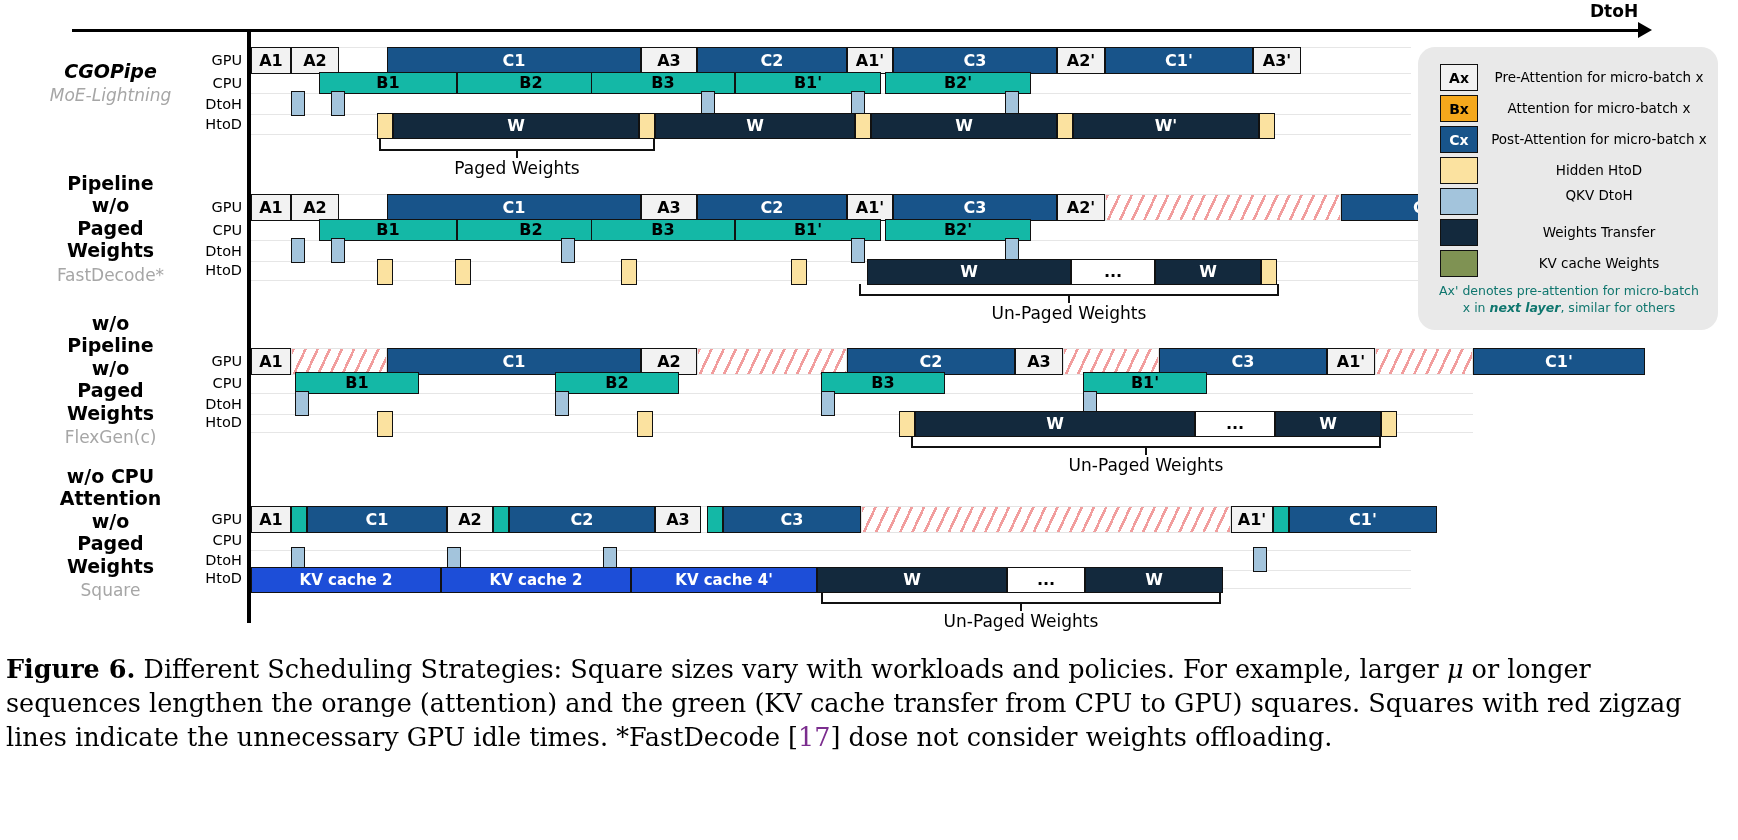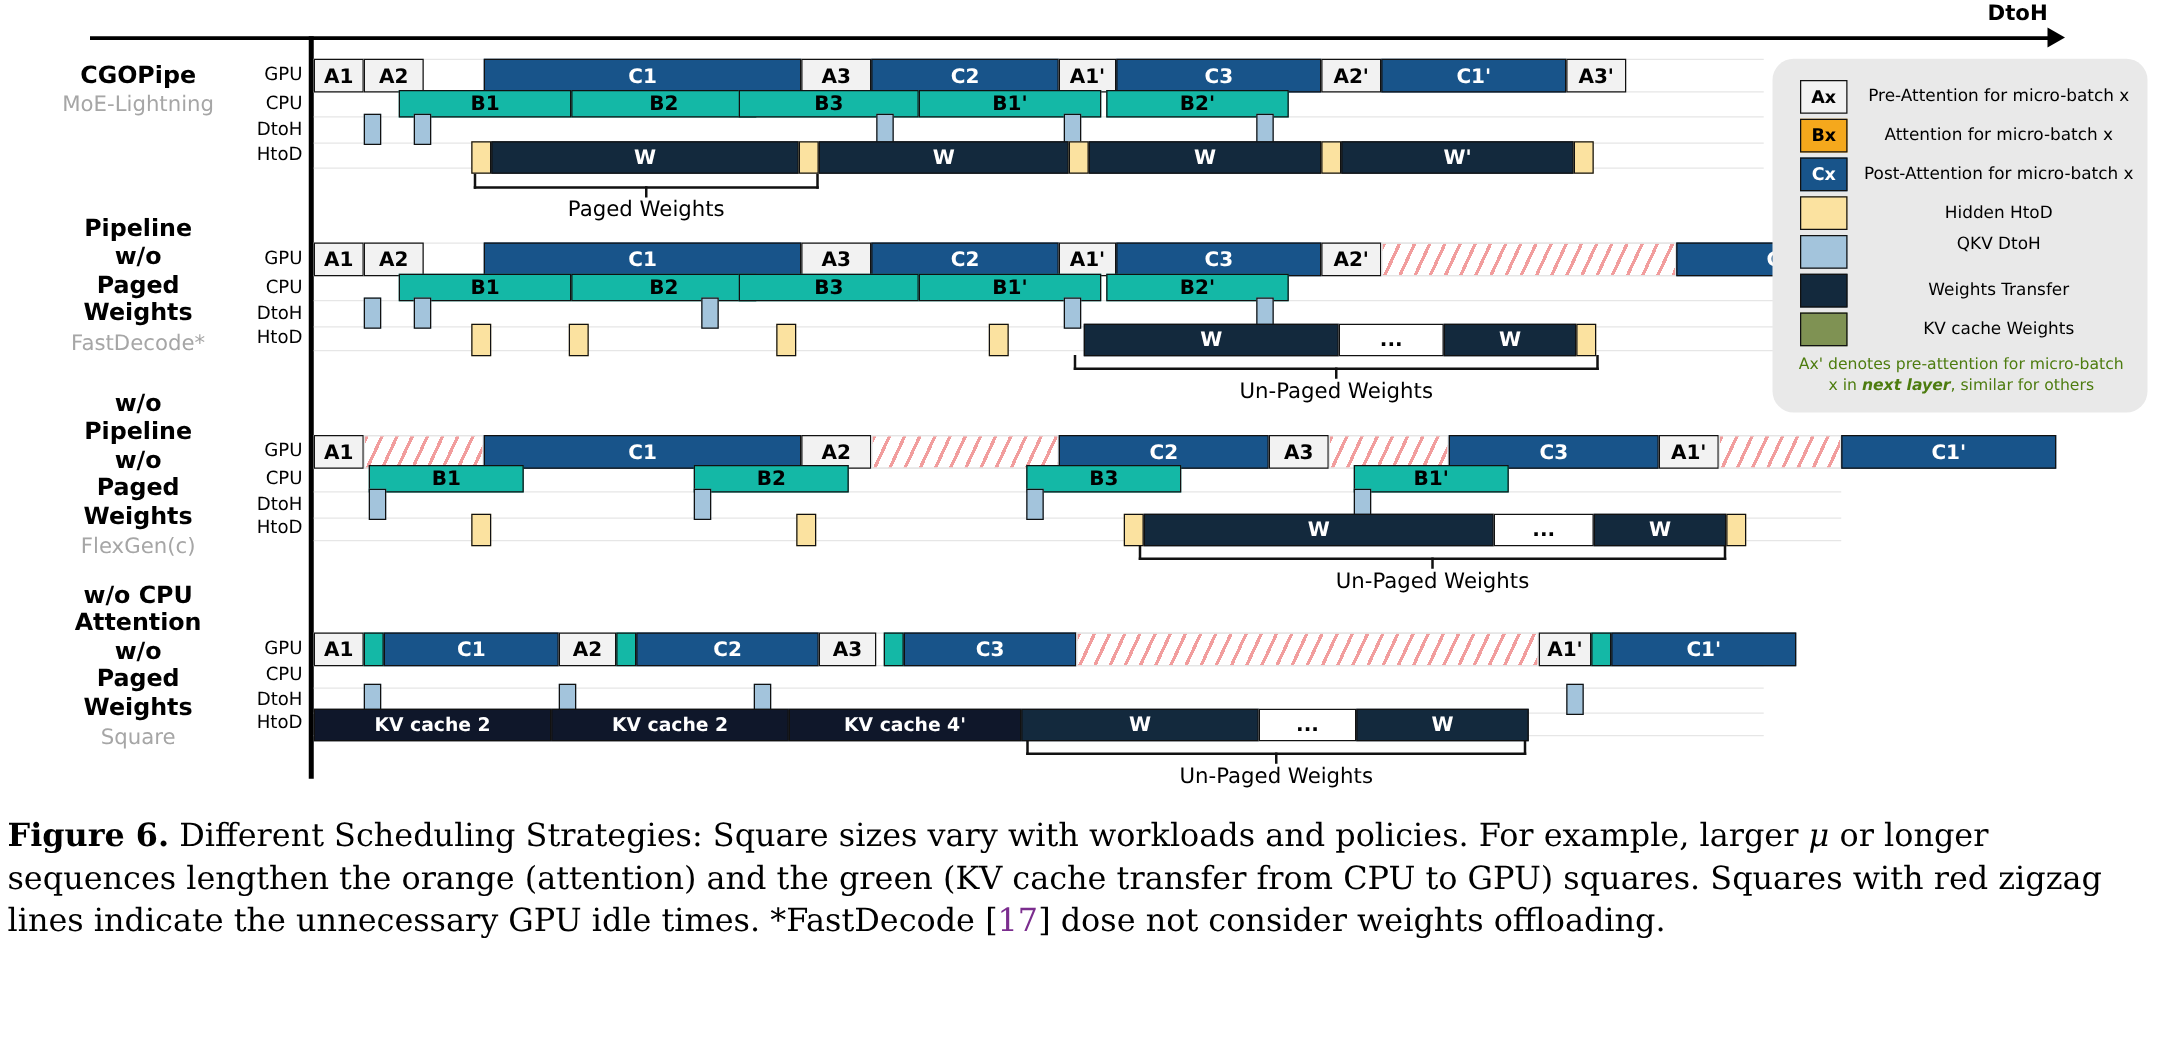--- a/index.html
+++ b/index.html
@@ -32,21 +32,21 @@
   
   .blk{position:absolute;box-sizing:border-box;border:1.4px solid #111;
        display:flex;align-items:center;justify-content:center;
        font-size:16px;font-weight:bold;line-height:1;overflow:hidden;}
   .blk.a{background:#f2f2f2;color:#000;}
   .blk.b{background:#14b8a6;color:#000;}
   .blk.c{background:#18548a;color:#fff;}
   .blk.hid{background:#fbe2a0;}
   .blk.qkv{background:#a3c4dc;}
   .blk.w{background:#13293d;color:#fff;}
-  .blk.kv{background:#0f172a;color:#fff;font-weight:bold;}
+  .blk.kv{background:#1d4ed8;color:#fff;font-weight:bold;}
   .blk.gap{background:#ffffff;color:#000;font-weight:bold;}
   .blk.idle{
      border:1.2px solid #e4e4e4;
      background:
        repeating-linear-gradient(115deg,
          rgba(239,140,140,0.85) 0px, rgba(239,140,140,0.85) 2.6px,
          rgba(255,255,255,0) 2.6px, rgba(255,255,255,0) 11px);
   }
 
   
@@ -58,42 +58,42 @@
   .brace .cap{position:absolute;top:19px;left:0;width:100%;text-align:center;font-size:17px;color:#000;}
 
   
   #legend{position:absolute;left:1418px;top:47px;width:300px;height:283px;
      background:#e9e9e9;border-radius:17px;}
   .lg-row{position:absolute;left:22px;height:27px;display:flex;align-items:center;}
   .lg-swatch{width:38px;height:27px;box-sizing:border-box;border:1.6px solid #111;
      display:flex;align-items:center;justify-content:center;font-size:14px;font-weight:bold;}
   .lg-text{position:absolute;left:72px;width:218px;text-align:center;font-size:13.5px;color:#000;}
   .lg-note{position:absolute;left:18px;top:236px;width:266px;text-align:center;
-     font-size:12.5px;color:#4d7c0f;line-height:1.35;}
+     font-size:12.5px;color:#0f766e;line-height:1.35;}
   .lg-note b{font-weight:bold;font-style:italic;}
 
   
   #caption{position:absolute;left:6px;top:652px;width:1726px;
     font-family:"DejaVu Serif","Liberation Serif",serif;font-size:25.5px;color:#000;line-height:1.34;}
   #caption .fignum{font-weight:bold;}
   #caption .cite{color:#7b2d8e;}
   #caption .mu{font-style:italic;}
 </style>
 </head>
 <body>
 
 <div id="figure">
 
   <div class="axis-top"></div>
   <div class="axis-arrow"></div>
   <div class="time-label">DtoH</div>
   <div class="axis-left"></div>
 
   <div id="rows-mount">
-      <div class="strategy" style="top: 49px;">
+      <div class="strategy" style="top: 60px; font-style: italic;">
         <div class="title">CGOPipe</div>
         <div class="sub">MoE-Lightning</div>
       </div>
       <div class="lane first" style="top: 47px; width: 1160px; height: 27px;"></div>
       <div class="lane-name" style="top: 51.5px;">GPU</div>
       <div class="lane" style="top: 73px; width: 1160px; height: 21px;"></div>
       <div class="lane-name" style="top: 74.5px;">CPU</div>
       <div class="lane" style="top: 94px; width: 1160px; height: 21px;"></div>
       <div class="lane-name" style="top: 95.5px;">DtoH</div>
       <div class="lane" style="top: 114px; width: 1160px; height: 21px;"></div>

